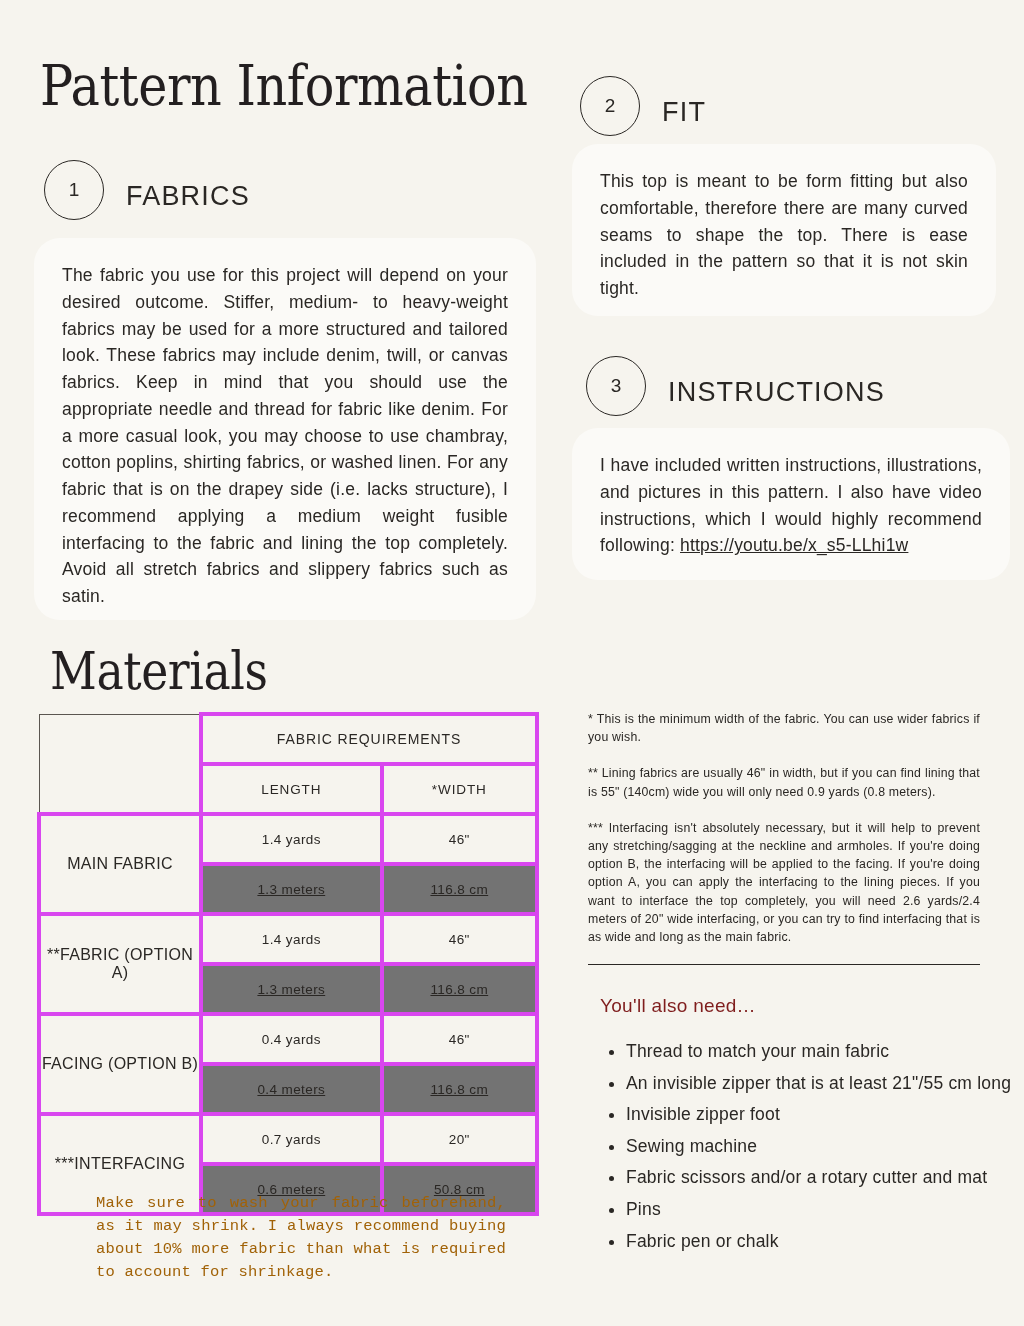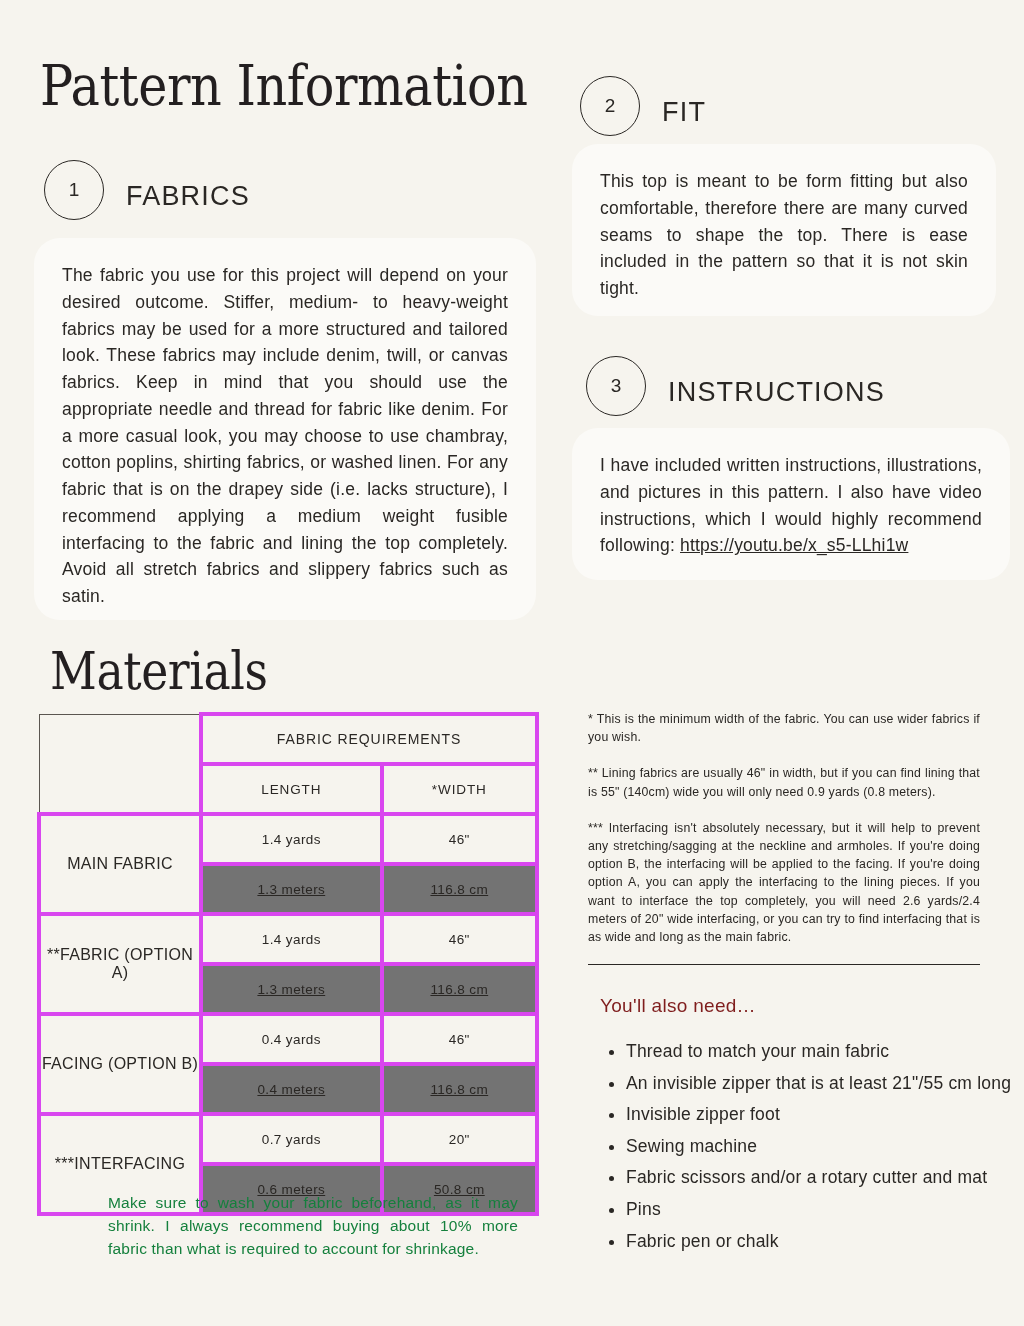--- a/index.html
+++ b/index.html
@@ -134,28 +134,29 @@
     letter-spacing: 0.3px;
     margin-top: 29px;
   }
   #materials-table .hdr-span { font-size: 14px; letter-spacing: 0.9px; }
   #materials-table .sub-hdr { font-size: 13.5px; letter-spacing: 0.9px; }
   #materials-table .shaded { background: #737373; text-decoration: underline; }
 
   
   #wash-note {
     position: absolute;
-    left: 108px;
+    left: 96px;
     top: 1192px;
     width: 410px;
     font-size: 15.5px;
     line-height: 1.48;
     text-align: justify;
-    color: #15803d;
+    color: #a16207;
     letter-spacing: 0.2px;
+    font-family: Liberation Mono, monospace;
   }
 
   
   #footnotes {
     position: absolute;
     left: 588px;
     top: 710px;
     width: 392px;
     color: #2a2724;
   }

